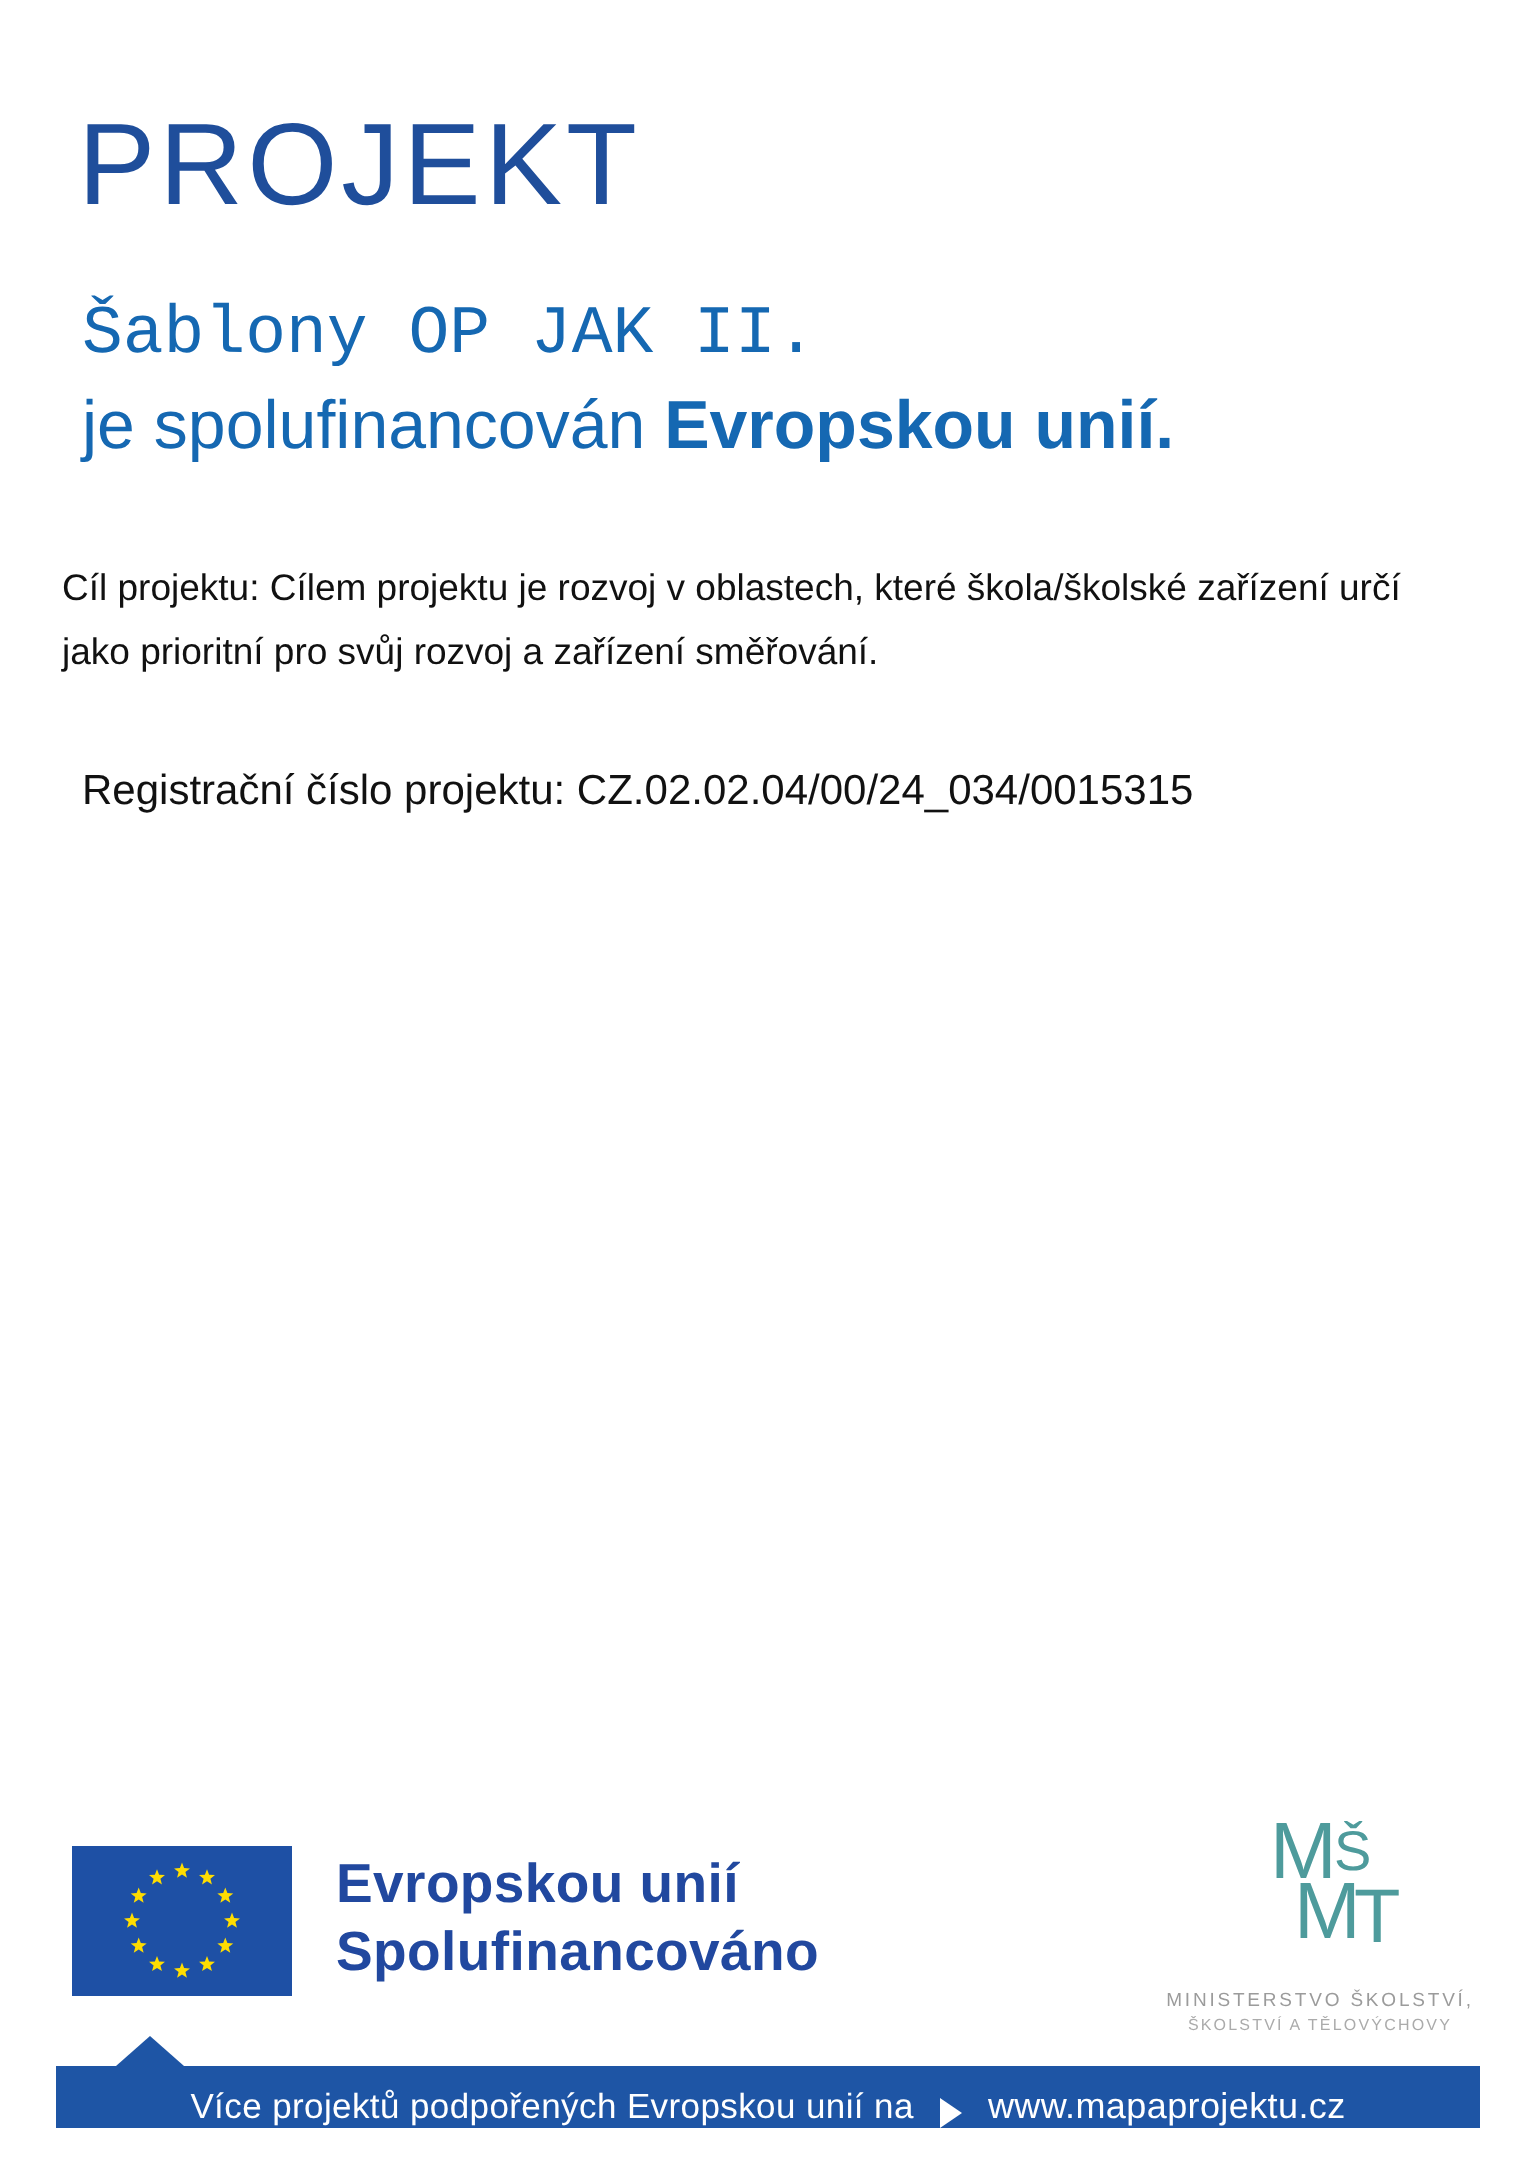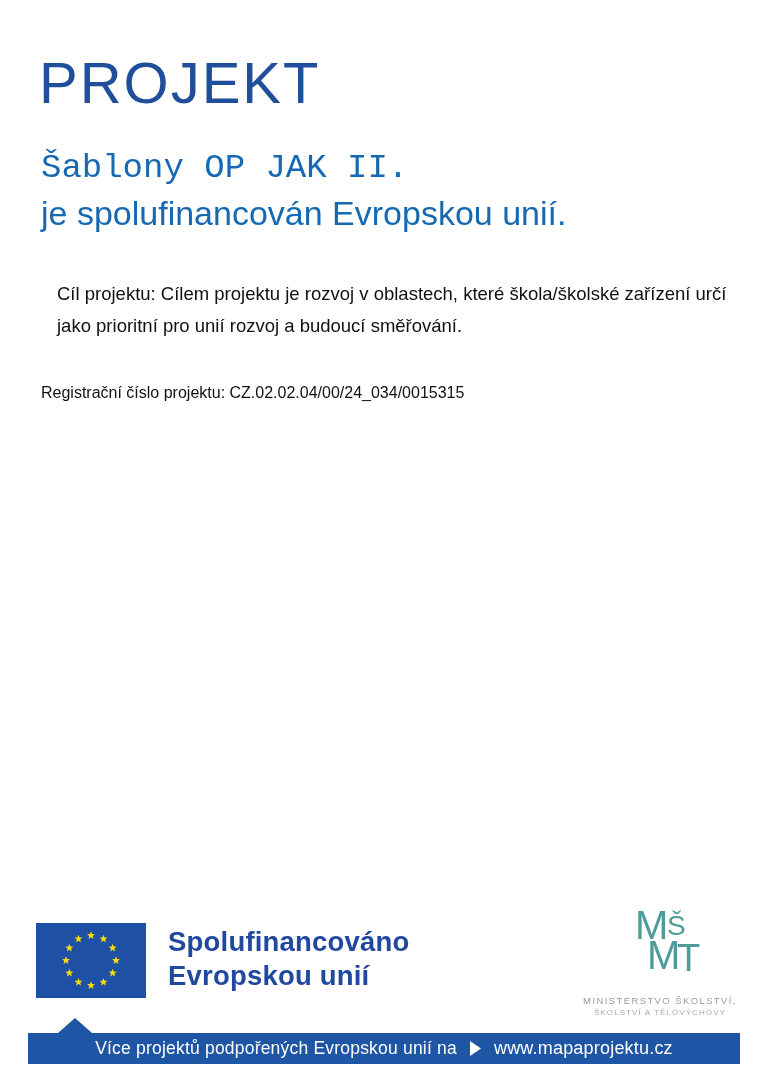--- a/index.html
+++ b/index.html
@@ -4,46 +4,46 @@
 <style>
   html,body{margin:0;padding:0;background:#fff;}
   .page{position:relative;width:768px;height:1086px;background:#ffffff;overflow:hidden;
         font-family:"Liberation Sans",sans-serif;padding-left:24px;}
 
   .kicker{position:absolute;left:39px;top:54px;font-size:58px;line-height:1;
           font-weight:300;letter-spacing:2px;color:var(--projekt_blue,#1F4E9B);}
 
   .title{position:absolute;left:41px;top:146px;font-size:34px;line-height:45px;
          font-weight:400;color:var(--heading_blue,#1568B2);}
-  .title .bold{font-weight:400;}
+  .title .bold{font-weight:700;}
 
-  .description{position:absolute;left:57px;top:278px;width:700px;
+  .description{position:absolute;left:31px;top:278px;width:700px;
                font-size:18.5px;line-height:31.5px;color:#111;}
   .description span{display:block;}
 
-  .registration{position:absolute;left:41px;top:384px;font-size:16px;color:#111;}
+  .registration{position:absolute;left:41px;top:384px;font-size:21px;color:#111;}
 
   .eu-flag{position:absolute;left:36px;top:923px;width:110px;height:75px;display:block;}
 
   .eu-text{position:absolute;left:168px;top:925px;font-size:27.5px;line-height:34px;
            font-weight:700;color:var(--eu_text_blue,#21489F);letter-spacing:0.2px;}
   .eu-text span{display:block;}
 
   .msmt{position:absolute;left:563px;top:905px;width:194px;text-align:center;}
   .msmt svg{display:block;margin:0 auto;}
   .msmt .l1{font-size:9.5px;letter-spacing:1.4px;color:var(--msmt_gray,#9B9B9B);
             margin-top:20px;white-space:nowrap;}
   .msmt .l2{font-size:8px;letter-spacing:1.1px;color:#ABABAB;margin-top:2px;white-space:nowrap;}
 
   .notch{position:absolute;left:58px;top:1018px;width:0;height:0;
          border-left:17px solid transparent;border-right:17px solid transparent;
          border-bottom:15px solid var(--bar_blue,#1E55A5);}
 
   .bar{position:absolute;left:28px;top:1033px;width:712px;height:31px;
-       background:var(--bar_blue,#1E55A5);display:flex;align-items:center;
+       background:var(--bar_blue,#1E55A5);display:flex;align-items:flex-end;
        justify-content:center;gap:13px;color:#fff;}
   .bar-text{font-size:17.5px;font-weight:500;letter-spacing:0.2px;}
   .bar-url{font-size:18px;font-weight:400;color:#fff;text-decoration:none;letter-spacing:0.2px;}
   .arrow{display:block;}
 
   .mono-text{font-family:"Liberation Sans",sans-serif;font-weight:300;
              fill:var(--msmt_teal,#4E9B9C);}
 </style>
 </head>
 <body>
@@ -52,21 +52,21 @@
 
   <div class="kicker">PROJEKT</div>
 
   <div class="title">
     <span style="display:block;font-family:Liberation Mono, monospace;">Šablony OP JAK II.</span>
     <span style="display:block;"><span>je spolufinancován </span><span class="bold">Evropskou unií.</span></span>
   </div>
 
   <div class="description">
     <span>Cíl projektu: Cílem projektu je rozvoj v oblastech, které škola/školské zařízení určí</span>
-    <span>jako prioritní pro unií rozvoj a budoucí směřování.</span>
+    <span>jako prioritní pro svůj rozvoj a zařízení směřování.</span>
   </div>
 
   <div class="registration">Registrační číslo projektu: CZ.02.02.04/00/24_034/0015315</div>
 
   <svg class="eu-flag" viewBox="0 0 110 75" xmlns="http://www.w3.org/2000/svg">
     <rect x="0" y="0" width="110" height="75" fill="#1E50A5"></rect>
     <defs>
       <path id="star" d="M0,-4.2 L1.05,-1.45 L3.99,-1.3 L1.7,0.56 L2.47,3.4 L0,1.79 L-2.47,3.4 L-1.7,0.56 L-3.99,-1.3 L-1.05,-1.45 Z" fill="#FFDD00"></path>
     </defs>
     <g>
@@ -79,22 +79,22 @@
       <use href="#star" transform="translate(55,62.5)"></use>
       <use href="#star" transform="translate(42.5,59.15)"></use>
       <use href="#star" transform="translate(33.35,50)"></use>
       <use href="#star" transform="translate(30,37.5)"></use>
       <use href="#star" transform="translate(33.35,25)"></use>
       <use href="#star" transform="translate(42.5,15.85)"></use>
     </g>
   </svg>
 
   <div class="eu-text">
+    <span>Evropskou unií</span>
     <span>Spolufinancováno</span>
-    <span>Evropskou unií</span>
   </div>
 
   <div class="msmt">
     <svg width="110" height="70" viewBox="0 0 110 70" xmlns="http://www.w3.org/2000/svg">
       <text class="mono-text" x="30" y="34" font-size="40">M</text>
       <text class="mono-text" x="62" y="30" font-size="28">Š</text>
       <text class="mono-text" x="42" y="64" font-size="40">M</text>
       <text class="mono-text" x="72" y="66" font-size="38">T</text>
     </svg>
     <div class="l1">MINISTERSTVO ŠKOLSTVÍ,</div>

